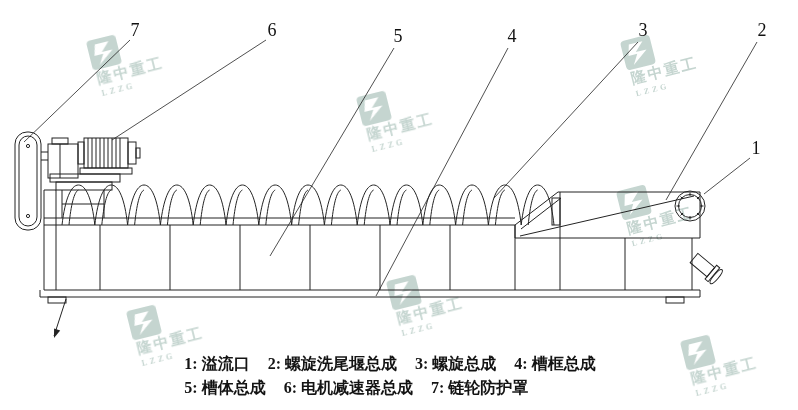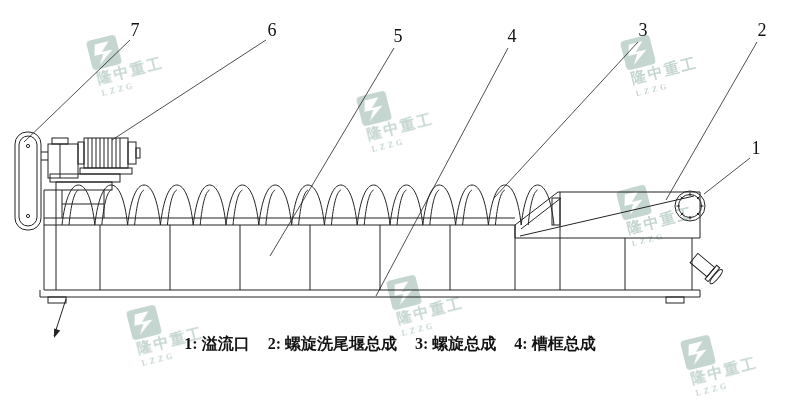--- a/index.html
+++ b/index.html
@@ -5,21 +5,21 @@
   html,body{margin:0;padding:0;background:#fff;}
   .page{position:relative;width:798px;height:410px;background:#fff;overflow:hidden;
         font-family:"Liberation Serif", serif;}
   svg{position:absolute;left:0;top:0;}
   .machine-stroke{stroke:#232323;fill:none;stroke-width:1;}
   .callout-num{font-family:"Liberation Serif", serif;font-size:18px;fill:#111;}
   .wm-box{fill:#6e978a;stroke:none;}
   .wm-bolt{fill:#ffffff;stroke:none;}
   .wm-cn{font-size:15px;font-weight:bold;fill:#6e978a;letter-spacing:2px;}
   .wm-en{font-size:8px;font-weight:bold;fill:#6e978a;letter-spacing:3px;}
-  .legend{position:absolute;left:0;right:0;top:332px;text-align:center;}
+  .legend{position:absolute;left:0;right:0;top:352px;text-align:center;}
   .legend-inner{display:inline-block;text-align:left;}
   .legend-row{font-size:16px;font-weight:600;color:#141414;line-height:24px;white-space:nowrap;}
   .legend-item{margin-right:18px;}
 </style>
 </head>
 <body>
 
 <div class="page">
 
 <svg viewBox="0 0 798 410" width="798" height="410">
@@ -197,16 +197,17 @@
     <text class="callout-num" x="512" y="42">4</text>
     <text class="callout-num" x="643" y="36">3</text>
     <text class="callout-num" x="762" y="36">2</text>
     <text class="callout-num" x="756" y="154">1</text>
   </g>
 </svg>
 
 <div class="legend">
   <div class="legend-inner">
     <div class="legend-row"><span class="legend-item">1: 溢流口</span><span class="legend-item">2: 螺旋洗尾堰总成</span><span class="legend-item">3: 螺旋总成</span><span class="legend-item">4: 槽框总成</span></div>
+    <div class="legend-row"><span class="legend-item">5: 槽体总成</span><span class="legend-item">6: 电机减速器总成</span><span class="legend-item">7: 链轮防护罩</span></div>
   </div>
 </div>
 
 </div>
 
 </body></html>

